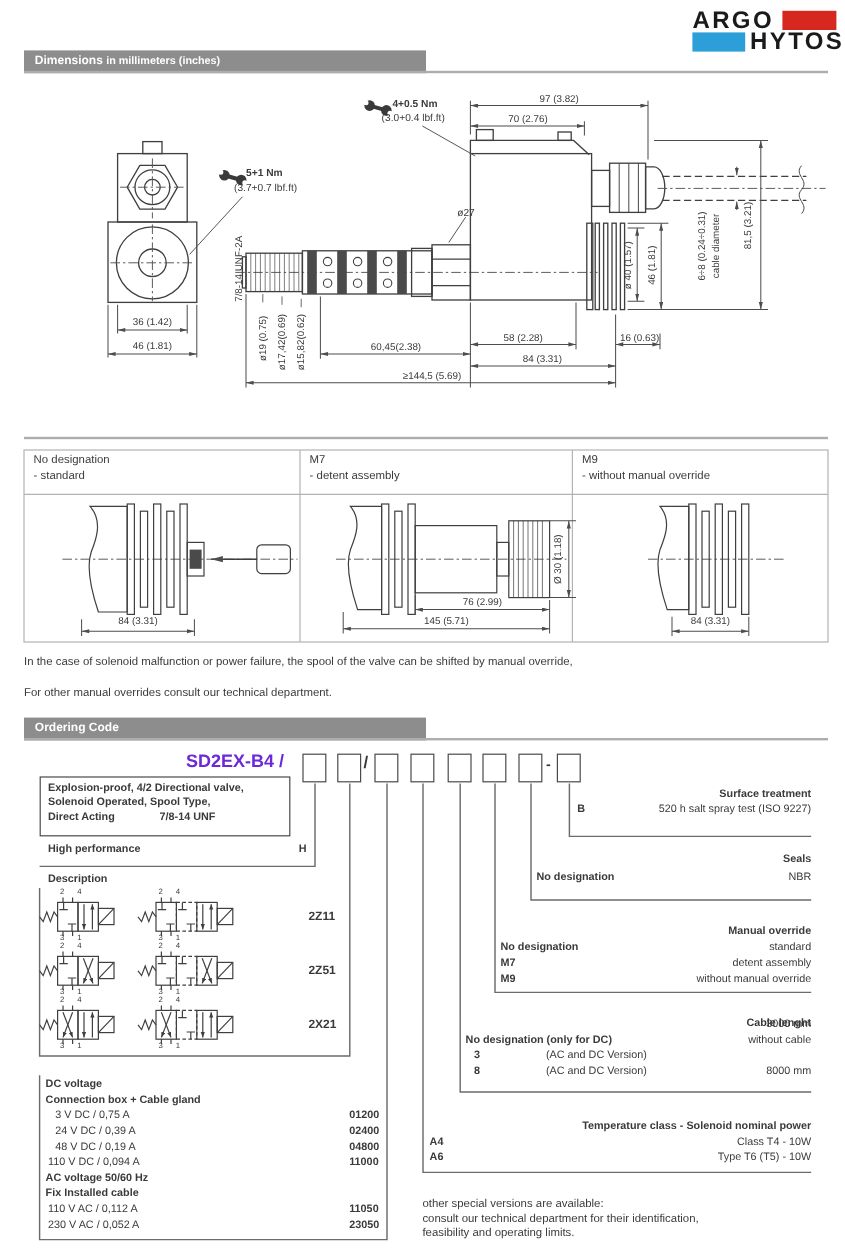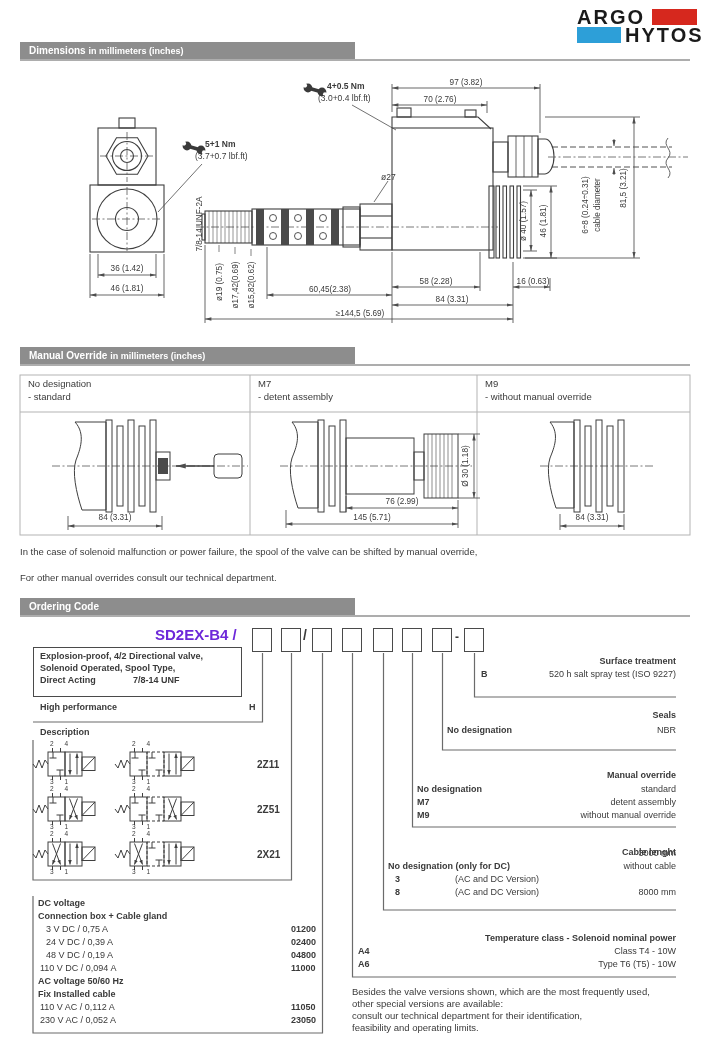--- a/index.html
+++ b/index.html
@@ -36,24 +36,20 @@
   <div class="lgrect" style="left:652px;top:9px;width:45px;height:16px;background:#d6281e"></div>
   <div class="lgrect" style="left:577px;top:27px;width:44px;height:16px;background:#2d9fd8"></div>
   <span class="lg" style="left:625px;top:24px">HYTOS</span>
 
   <div class="secbar" style="top:42px">
     <span class="b">Dimensions</span>
     <span class="sub">in millimeters (inches)</span>
   </div>
   <div class="secline" style="top:59px"></div>
 
-  <div class="secbar" style="top:347px">
-    <span class="b">Manual Override</span>
-    <span class="sub">in millimeters (inches)</span>
-  </div>
   <div class="secline" style="top:364px"></div>
 
   <div class="secbar" style="top:598px">
     <span class="b">Ordering Code</span>
   </div>
   <div class="secline" style="top:615px"></div>
 
   <svg class="art" width="704" height="1042">
     <defs>
       <marker id="ae" markerWidth="9" markerHeight="6" refX="7.5" refY="2" orient="auto">
@@ -430,18 +426,17 @@
   <span class="t b" style="left:395px;top:887px">8</span>
   <span class="t" style="left:455px;top:887px">(AC and DC Version)</span>
   <span class="ra" style="right:28px;top:887px">8000 mm</span>
 
   <span class="ra b" style="right:28px;top:933px">Temperature class - Solenoid nominal power</span>
   <span class="t b" style="left:358px;top:946px">A4</span>
   <span class="ra" style="right:28px;top:946px">Class T4 - 10W</span>
   <span class="t b" style="left:358px;top:959px">A6</span>
   <span class="ra" style="right:28px;top:959px">Type T6 (T5) - 10W</span>
 
-  <span class="t t9" style="left:352px;top:986px">Besides the valve versions shown, which are the most frequently used,</span>
   <span class="t t9" style="left:352px;top:998px">other special versions are available:</span>
   <span class="t t9" style="left:352px;top:1010px">consult our technical department for their identification,</span>
   <span class="t t9" style="left:352px;top:1022px">feasibility and operating limits.</span>
 
 </div>
 
 </body></html>

